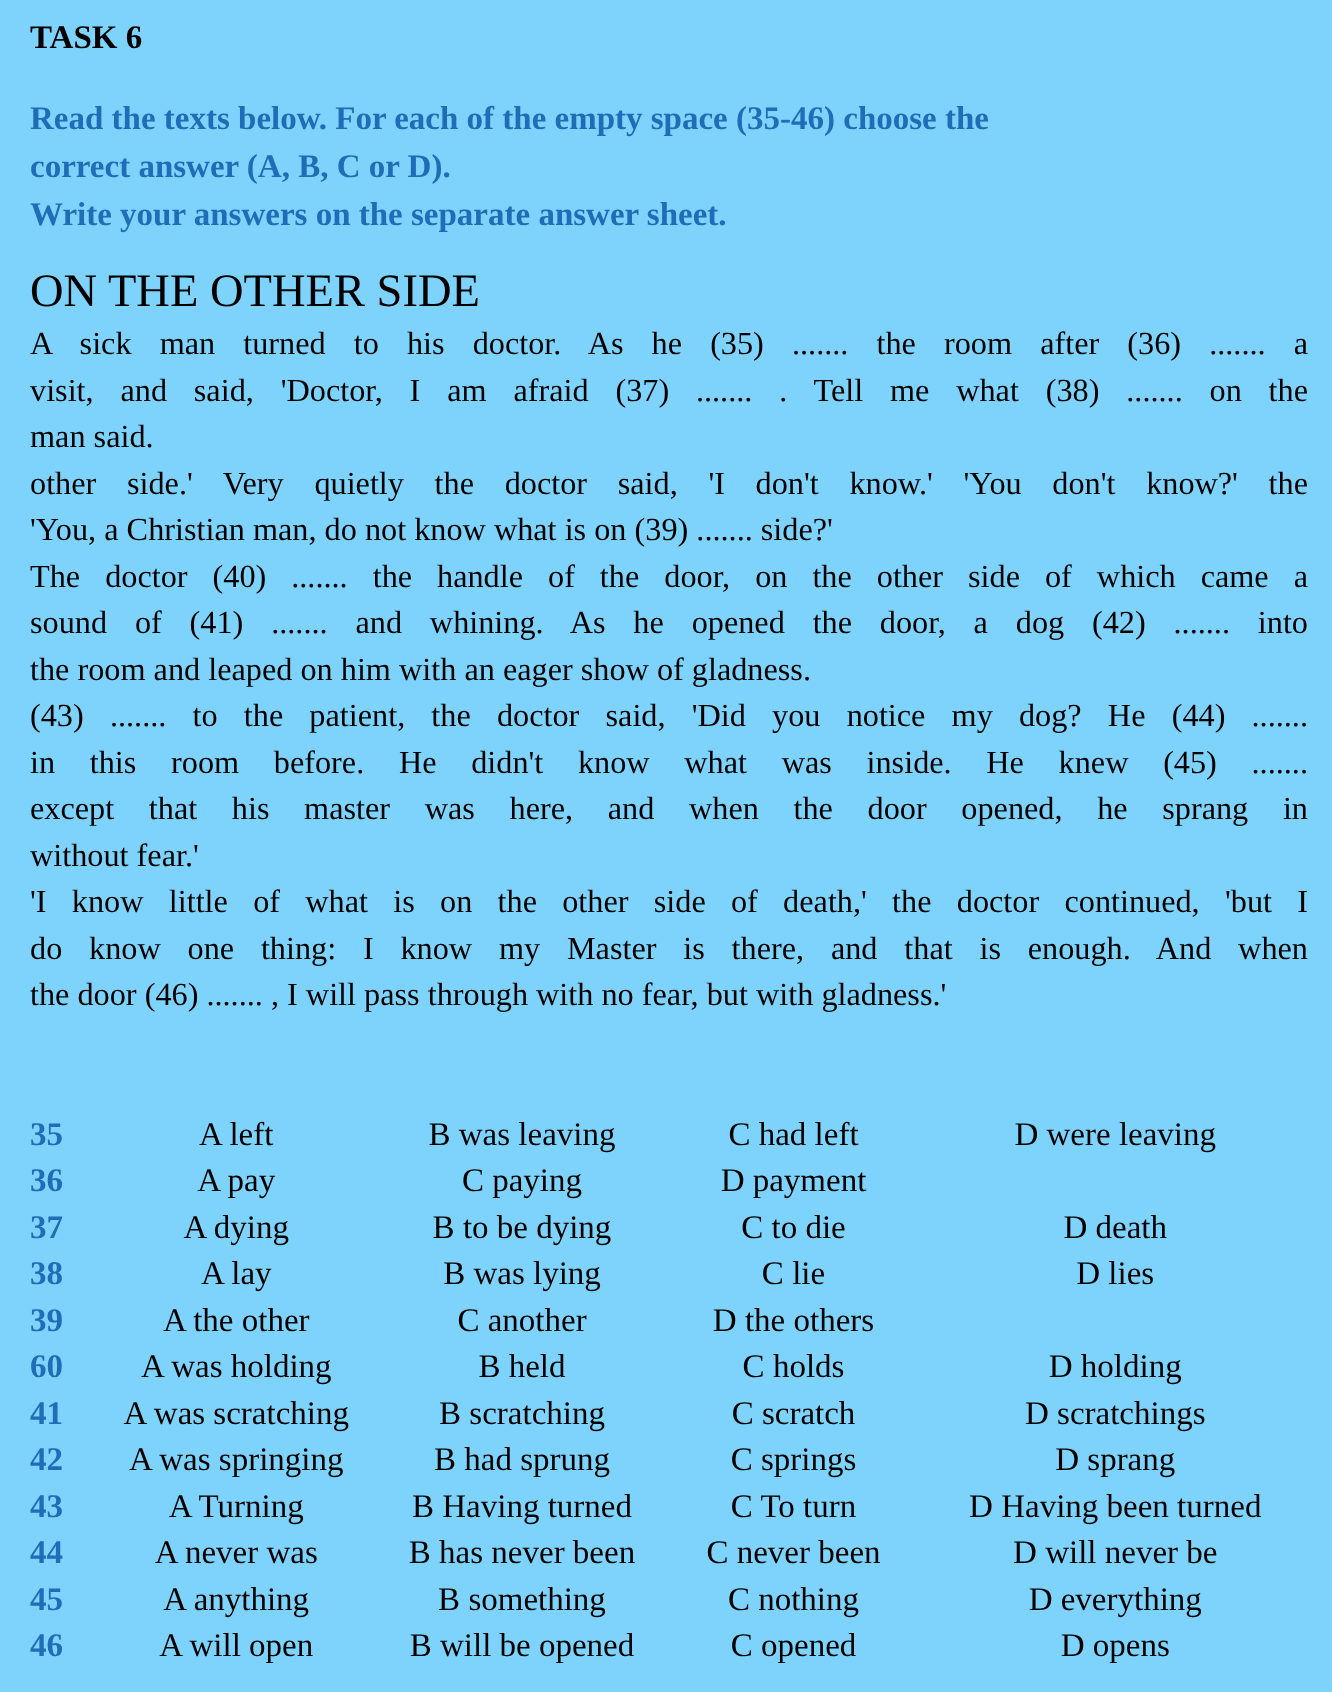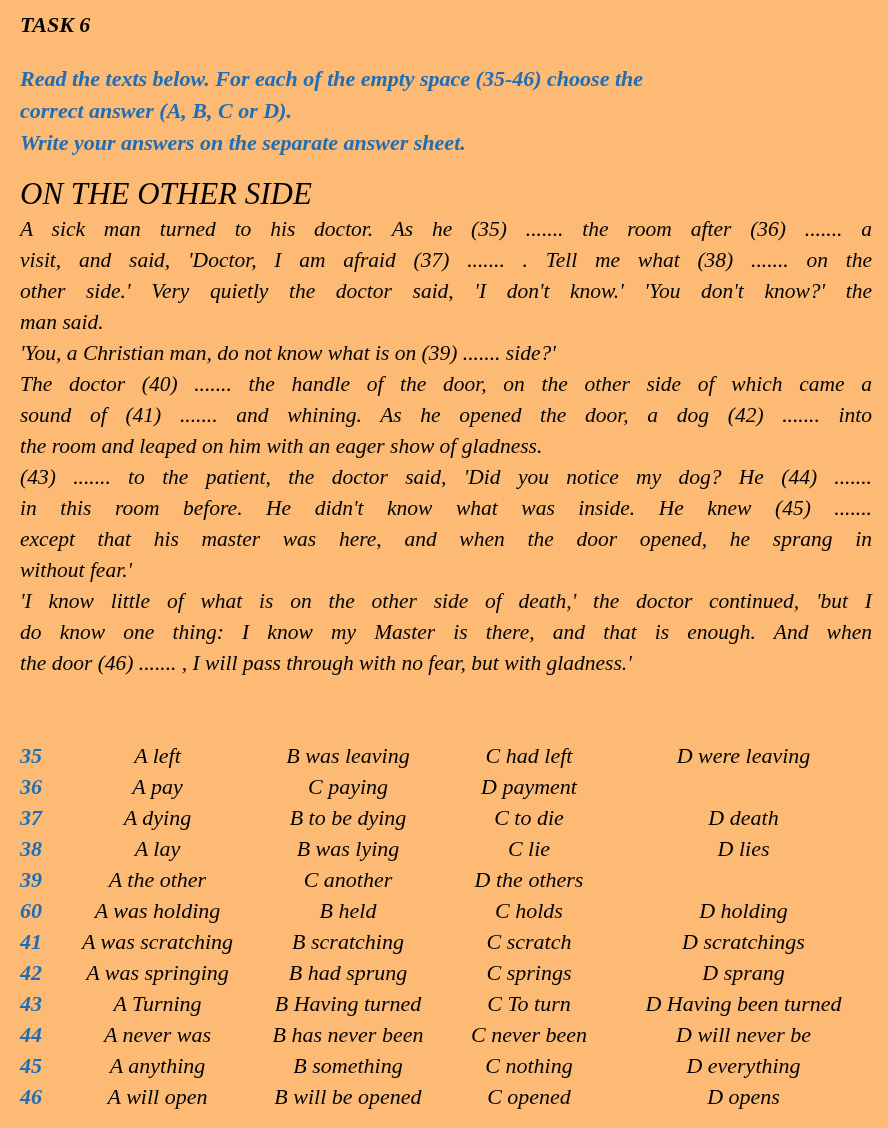--- a/index.html
+++ b/index.html
@@ -2,25 +2,24 @@
 <html><head>
 <meta charset="utf-8">
 <style>
   html, body { margin: 0; padding: 0; background: #ffffff; }
   .page {
     position: relative;
     width: 888px;
     height: 1128px;
     box-sizing: border-box;
     padding: 12px 16px 0 20px;
-    background: #fdba74;
+    background: #7dd3fc;
     font-family: "Liberation Serif", "DejaVu Serif", serif;
     color: #000000;
     overflow: hidden;
-    font-style: italic;
   }
   .task-title {
     font-size: 22px;
     line-height: 25px;
     font-weight: bold;
     margin: 0 0 26px 0;
   }
   .instructions { margin: 0; }
   .iline {
     color: #1d6eb7;
@@ -69,22 +68,22 @@
       <div class="iline">Read the texts below. For each of the empty space (35-46) choose the</div>
       <div class="iline">correct answer (A, B, C or D).</div>
       <div class="iline">Write your answers on the separate answer sheet.</div>
     </div>
 
   <div class="passage-title">ON THE OTHER SIDE</div>
 
   <div class="passage-body">
       <div class="pline">A sick man turned to his doctor. As he (35) ....... the room after (36) ....... a</div>
       <div class="pline">visit, and said, 'Doctor, I am afraid (37) ....... . Tell me what (38) ....... on the</div>
+      <div class="pline plast">man said.</div>
       <div class="pline">other side.' Very quietly the doctor said, 'I don't know.' 'You don't know?' the</div>
-      <div class="pline plast">man said.</div>
       <div class="pline plast">'You, a Christian man, do not know what is on (39) ....... side?'</div>
       <div class="pline">The doctor (40) ....... the handle of the door, on the other side of which came a</div>
       <div class="pline">sound of (41) ....... and whining. As he opened the door, a dog (42) ....... into</div>
       <div class="pline plast">the room and leaped on him with an eager show of gladness.</div>
       <div class="pline">(43) ....... to the patient, the doctor said, 'Did you notice my dog? He (44) .......</div>
       <div class="pline">in this room before. He didn't know what was inside. He knew (45) .......</div>
       <div class="pline">except that his master was here, and when the door opened, he sprang in</div>
       <div class="pline plast">without fear.'</div>
       <div class="pline">'I know little of what is on the other side of death,' the doctor continued, 'but I</div>
       <div class="pline">do know one thing: I know my Master is there, and that is enough. And when</div>

